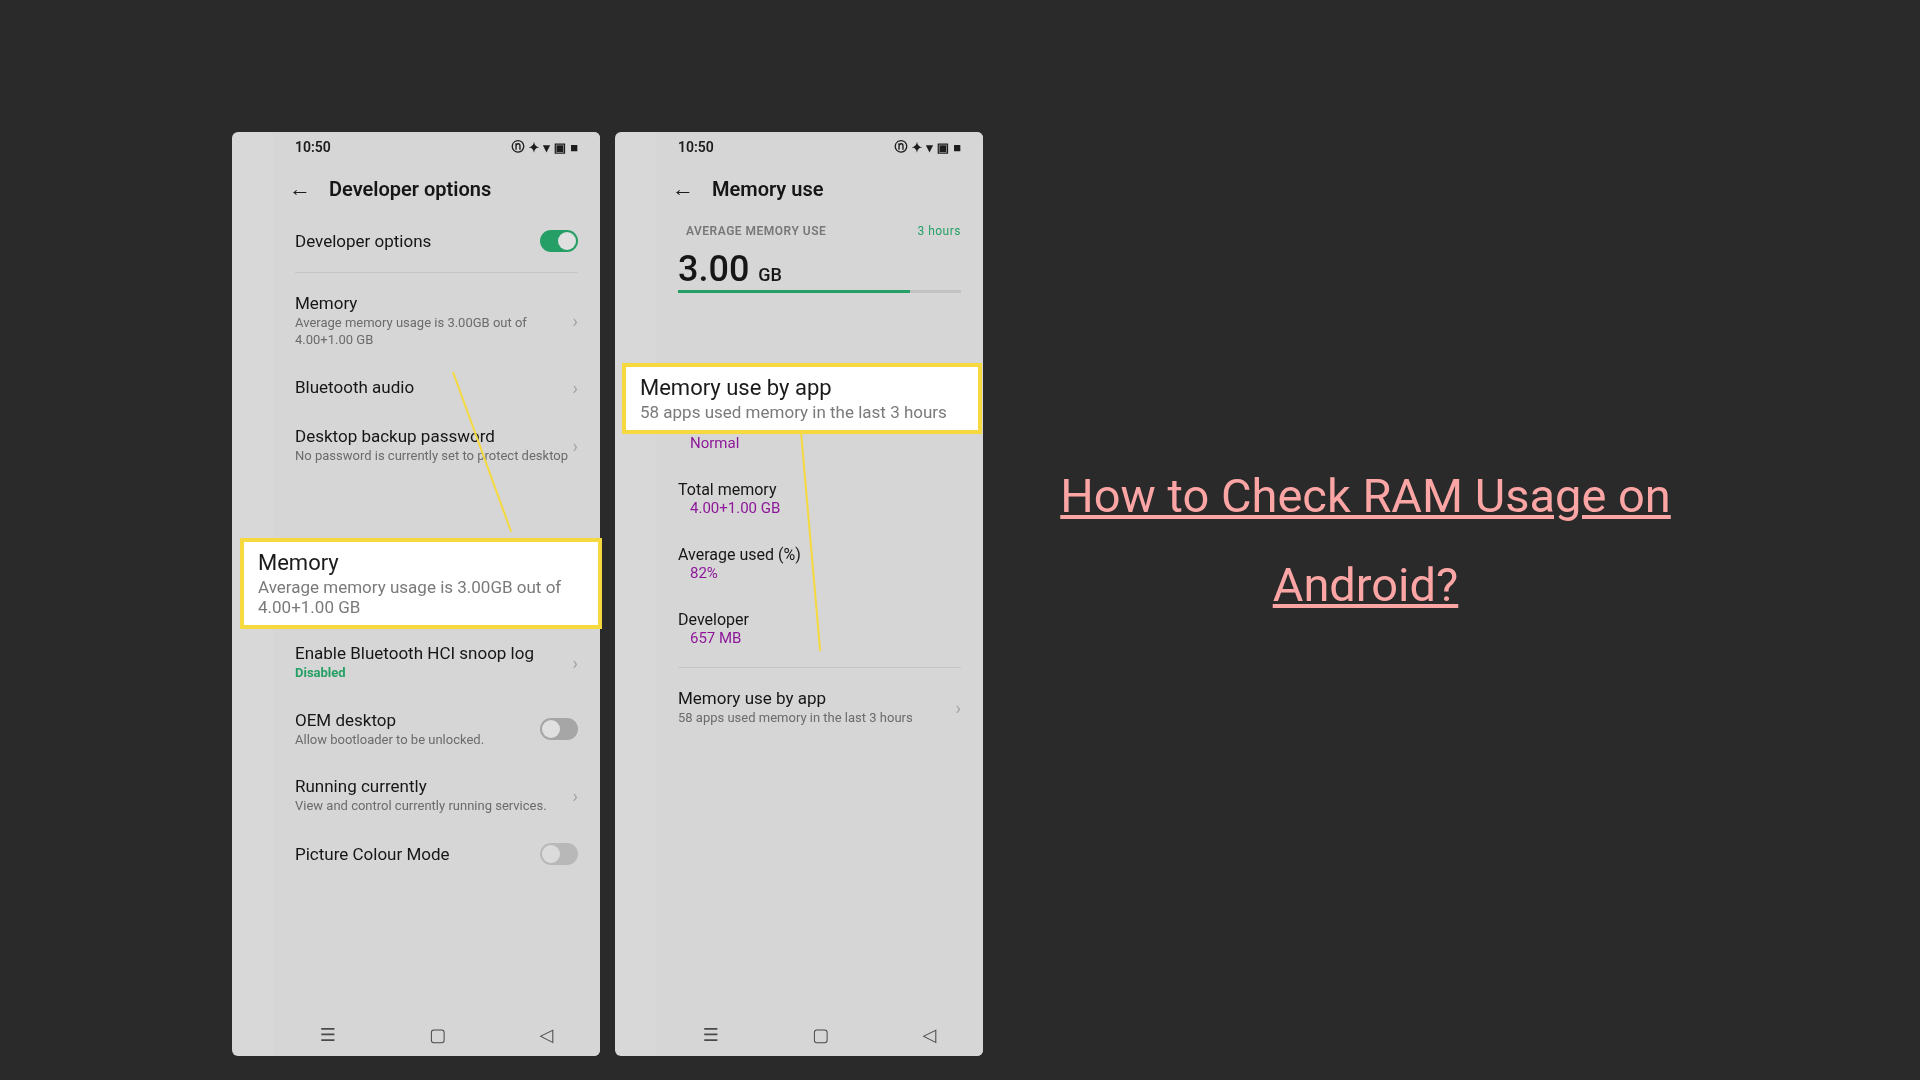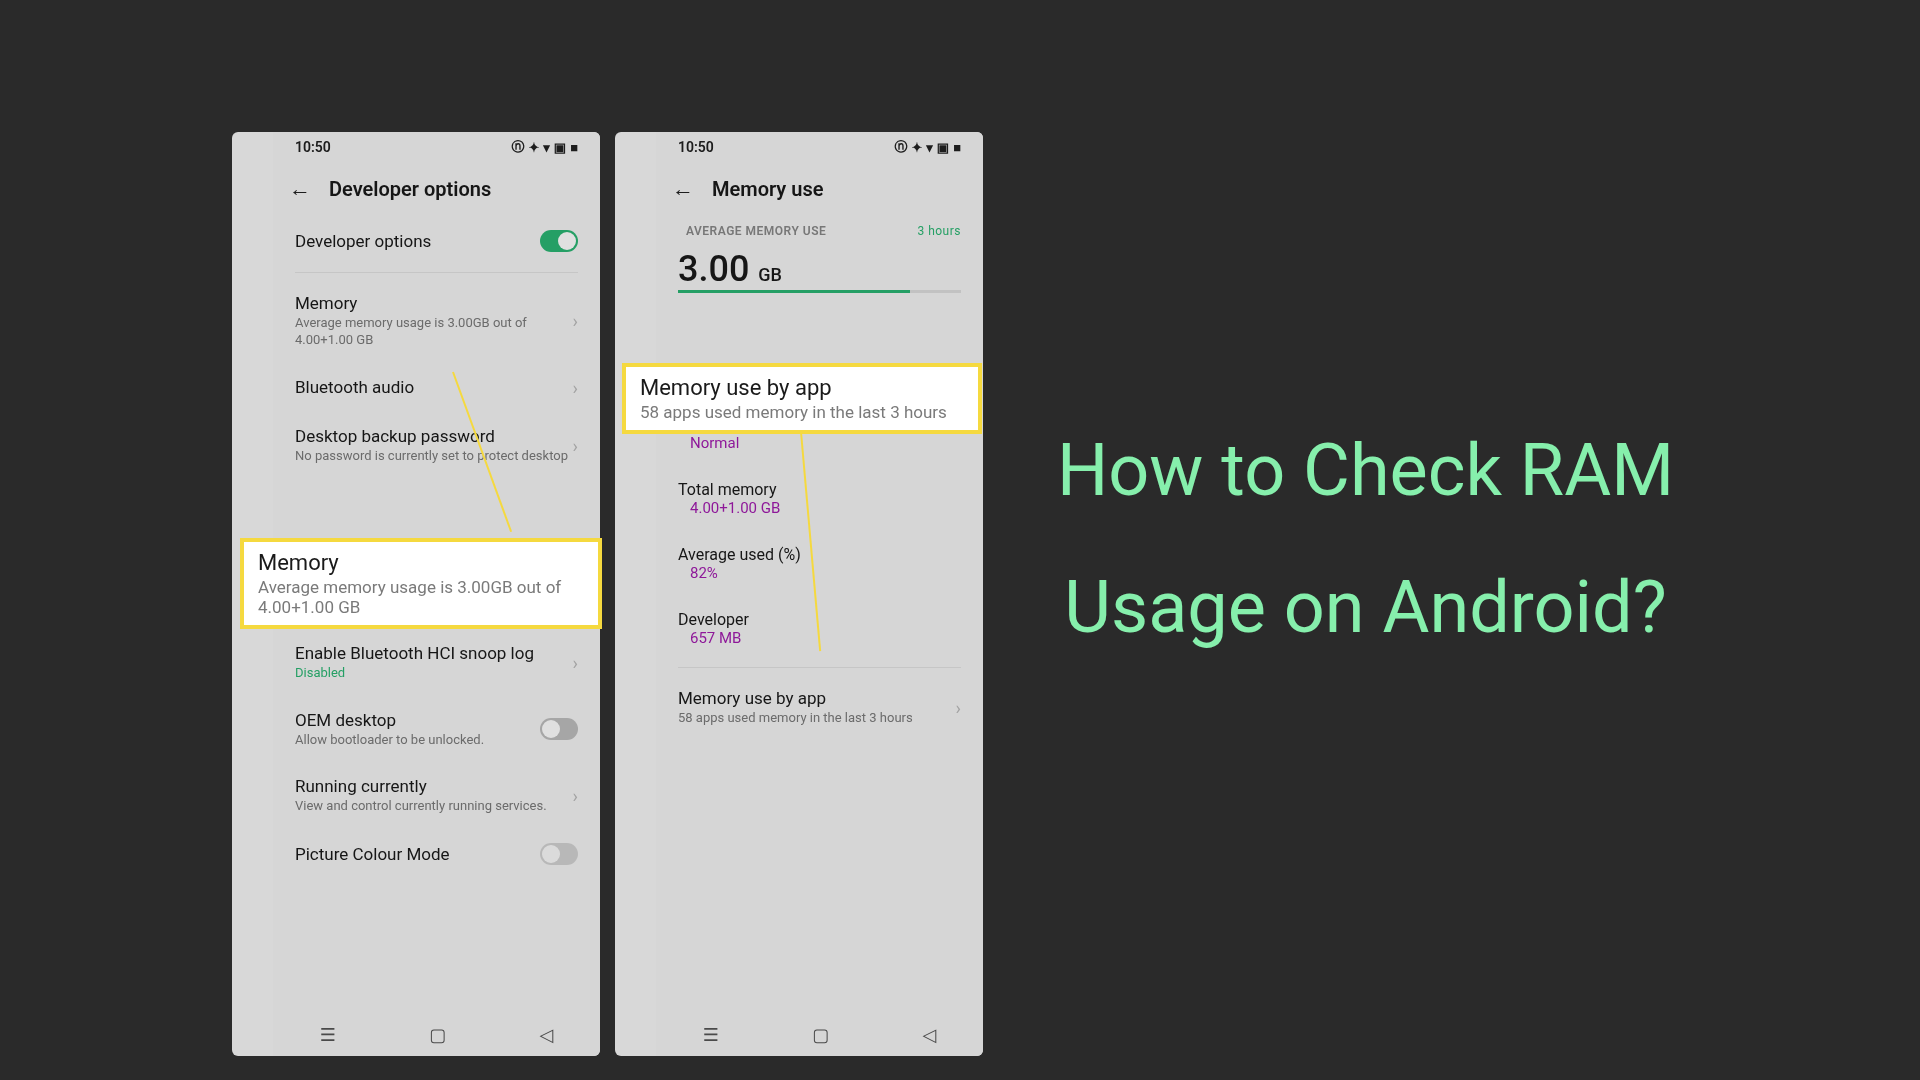--- a/index.html
+++ b/index.html
@@ -65,21 +65,21 @@
   .row {
     display: flex;
     justify-content: space-between;
     align-items: center;
     padding: 14px 0;
     border-bottom: 0;
   }
   .row-main { flex: 1; }
   .row-title { font-size: 17px; color: #1a1a1a; }
   .row-sub { font-size: 13px; color: #7a7a7a; margin-top: 2px; line-height: 1.3; }
-  .row-sub.green { color: #2bb673; font-weight: 400; }
+  .row-sub.green { color: #2bb673; font-weight: 700; }
   .chevron { color: #bbb; font-size: 18px; }
   .toggle {
     width: 38px; height: 22px; border-radius: 11px;
     position: relative; cursor: pointer;
   }
   .toggle.on { background: #2bb673; }
   .toggle.off { background: #bdbdbd; }
   .toggle-knob {
     width: 18px; height: 18px; border-radius: 50%;
     background: #fff; position: absolute; top: 2px;
@@ -131,25 +131,26 @@
   }
   
   .title-area {
     flex: 1;
     display: flex;
     align-items: center;
     justify-content: center;
     padding-left: 60px;
   }
   .big-title {
-    font-size: 72px;
-    color: #86efac;
+    font-size: 47px;
+    color: #fca5a5;
     font-weight: 400;
     text-align: center;
     line-height: 1.9;
+    text-decoration: underline;
   }
 </style>
 </head>
 <body>
 
 <div class="container">
 
   <div class="phone phone1">
     <div class="phone-content">
       <div class="dim-overlay"></div>

